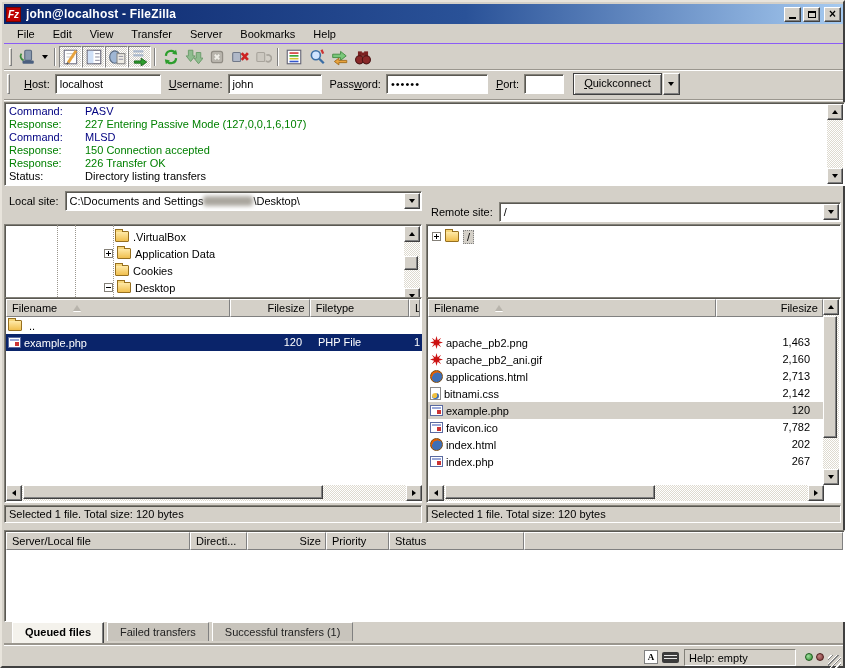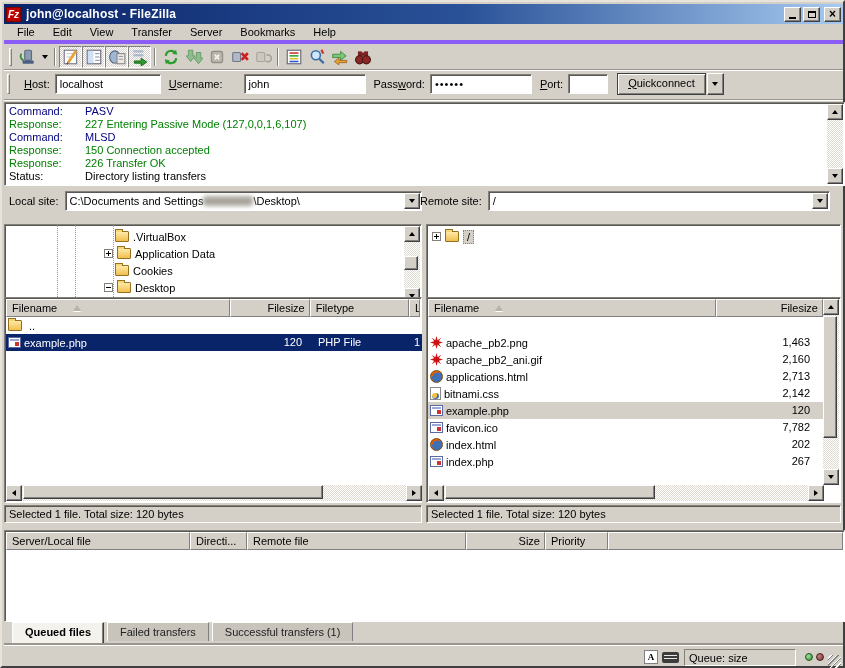--- a/index.html
+++ b/index.html
@@ -20,40 +20,40 @@
   .title-text { color:#fff; font-weight:bold; font-size:12px; letter-spacing:0.2px; flex:1;
     white-space:nowrap; overflow:hidden; }
   .win-btn { width:17px; height:15px; background:#d4d0c8; border:1px solid;
     border-color:#fff #404040 #404040 #fff; box-shadow:inset -1px -1px 0 #808080;
     display:flex; align-items:center; justify-content:center; margin-left:2px; position:relative; }
   .glyph-min { width:7px; height:2px; background:#000; margin-top:7px; }
   .glyph-max { width:8px; height:7px; border:1px solid #000; border-top-width:2px; }
   .glyph-close { font-weight:bold; font-size:12px; line-height:10px; }
   
   .menubar { left:2px; top:22px; width:839px; height:20px; display:flex; align-items:center;
-    padding-left:4px; border-bottom:4px solid #8b5cf6; }
+    padding-left:4px; border-bottom:1px solid #8b5cf6; }
   .menu-item { padding:2px 9px; }
   
   .toolbar { left:2px; top:43px; width:839px; height:24px; display:flex; align-items:center; padding-left:2px; }
   .tb-grip { width:3px; height:18px; border:1px solid; border-color:#fff #808080 #808080 #fff; margin:0 3px; }
   .tb-sep { width:2px; height:18px; border-left:1px solid #808080; border-right:1px solid #fff; margin:0 3px; }
   .tb-btn { width:23px; height:22px; display:flex; align-items:center; justify-content:center;
     background:transparent; border:1px solid transparent; }
   .tb-btn.pressed { border-color:#808080 #fff #fff #808080;
     background:repeating-conic-gradient(#fff 0% 25%, #d4d0c8 0% 50%); background-size:2px 2px; }
   .tb-drop { width:13px; height:22px; display:flex; align-items:center; justify-content:center; }
   .tri-down { width:0; height:0; border-left:3px solid transparent; border-right:3px solid transparent; border-top:4px solid #000; }
   
   .qcbar { left:2px; top:67px; width:839px; height:29px; display:flex; align-items:center; }
   .qc-grip { width:3px; height:20px; border:1px solid; border-color:#fff #808080 #808080 #fff; margin:0 6px 0 3px; }
   .qc-label { margin:0 5px 0 8px; white-space:nowrap; }
   .accel { text-decoration:underline; }
   .field { height:20px; background:#fff; border:1px solid; border-color:#828078 #fff #fff #828078;
     box-shadow:inset 1px 1px 0 #5a5852; padding:3px 3px 0 4px; white-space:nowrap; overflow:hidden; }
-  .f-host { width:106px; } .f-user { width:122px;margin-left:16px; } .f-pass { width:102px; letter-spacing:1px; } .f-port { width:40px; }
+  .f-host { width:106px; } .f-user { width:94px; } .f-pass { width:102px; letter-spacing:1px; } .f-port { width:40px; }
   .qc-btn { margin-left:9px; height:22px; padding:3px 10px 0 10px; background:#d4d0c8; border:1px solid;
     border-color:#404040; box-shadow:inset 1px 1px 0 #fff, inset -1px -1px 0 #808080; }
   .qc-btn-drop { width:17px; height:22px; background:#d4d0c8; border:1px solid;
     border-color:#fff #404040 #404040 #fff; box-shadow:inset -1px -1px 0 #808080;
     display:flex; align-items:center; justify-content:center; margin-left:1px; }
   .groove { left:2px; width:839px; height:2px; background:linear-gradient(#9a968e 50%, #ffffff 50%); }
   
   .sunken { background:#fff; border:1px solid; border-color:#828078 #fff #fff #828078;
     box-shadow:inset 1px 1px 0 #5a5852; }
   
@@ -71,21 +71,21 @@
     border-color:#fff #404040 #404040 #fff; box-shadow:inset -1px -1px 0 #808080;
     display:flex; align-items:center; justify-content:center; }
   .sb-thumb { position:absolute; background:#d4d0c8; border:1px solid;
     border-color:#fff #404040 #404040 #fff; box-shadow:inset -1px -1px 0 #808080; }
   .ar-up { width:0;height:0;border-left:3px solid transparent;border-right:3px solid transparent;border-bottom:4px solid #000; }
   .ar-dn { width:0;height:0;border-left:3px solid transparent;border-right:3px solid transparent;border-top:4px solid #000; }
   .ar-lf { width:0;height:0;border-top:3px solid transparent;border-bottom:3px solid transparent;border-right:4px solid #000; }
   .ar-rt { width:0;height:0;border-top:3px solid transparent;border-bottom:3px solid transparent;border-left:4px solid #000; }
   
   .site-row { top:188px; height:22px; display:flex; align-items:center; }
-  .site-row.left { left:2px; width:418px; } .site-row.right { left:413px; width:415px; }
+  .site-row.left { left:2px; width:418px; } .site-row.right { left:424px; width:415px;margin-top:11px; }
   .site-label { padding:0 6px 0 5px; white-space:nowrap; }
   .combo { flex:1; height:20px; background:#fff; border:1px solid; border-color:#828078 #fff #fff #828078;
     box-shadow:inset 1px 1px 0 #5a5852; display:flex; align-items:center; padding-left:4px; position:relative; }
   .combo-btn { position:absolute; right:1px; top:1px; bottom:1px; width:16px; background:#d4d0c8;
     border:1px solid; border-color:#fff #404040 #404040 #fff; box-shadow:inset -1px -1px 0 #808080;
     display:flex; align-items:center; justify-content:center; }
   .redacted { display:inline-block; width:50px; height:10px; background:#aaa69e; filter:blur(2px);
     border-radius:3px; vertical-align:-1px; }
   
   .tree { top:222px; height:82px; }
@@ -532,42 +532,42 @@
   <div class="pane-status right abs">Selected 1 file. Total size: 120 bytes</div>
 
   <div class="queue abs sunken">
     <div class="qheader">
       <div class="col" style="width:184px;">
           <span class="lbl">Server/Local file</span>
         </div>
       <div class="col" style="width:57px;">
           <span class="lbl">Directi...</span>
         </div>
-      <div class="col" style="width:219px;">
-          <span class="lbl">Remote file</span>
-        </div>
       <div class="col r" style="width:79px;">
           <span class="lbl">Size</span>
         </div>
       <div class="col" style="width:63px;">
           <span class="lbl">Priority</span>
+        </div>
+      <div class="col" style="width:135px;">
+          <span class="lbl">Status</span>
         </div>
       <div class="col" style="flex:1;"></div>
     </div>
     <div class="qbody"></div>
   </div>
 
   <div class="tabs abs">
     <div class="tab active">Queued files</div>
     <div class="tab">Failed transfers</div>
     <div class="tab">Successful transfers (1)</div>
   </div>
 
   <div class="statusbar abs">
     <div class="ascii-box">A</div>
     <div class="speed-box"></div>
-    <div class="queue-panel">Queue: size</div>
+    <div class="queue-panel">Help: empty</div>
     <div class="led green"></div>
     <div class="led red"></div>
     <div class="grip"></div>
   </div>
 
 </div>
 
 </body></html>

